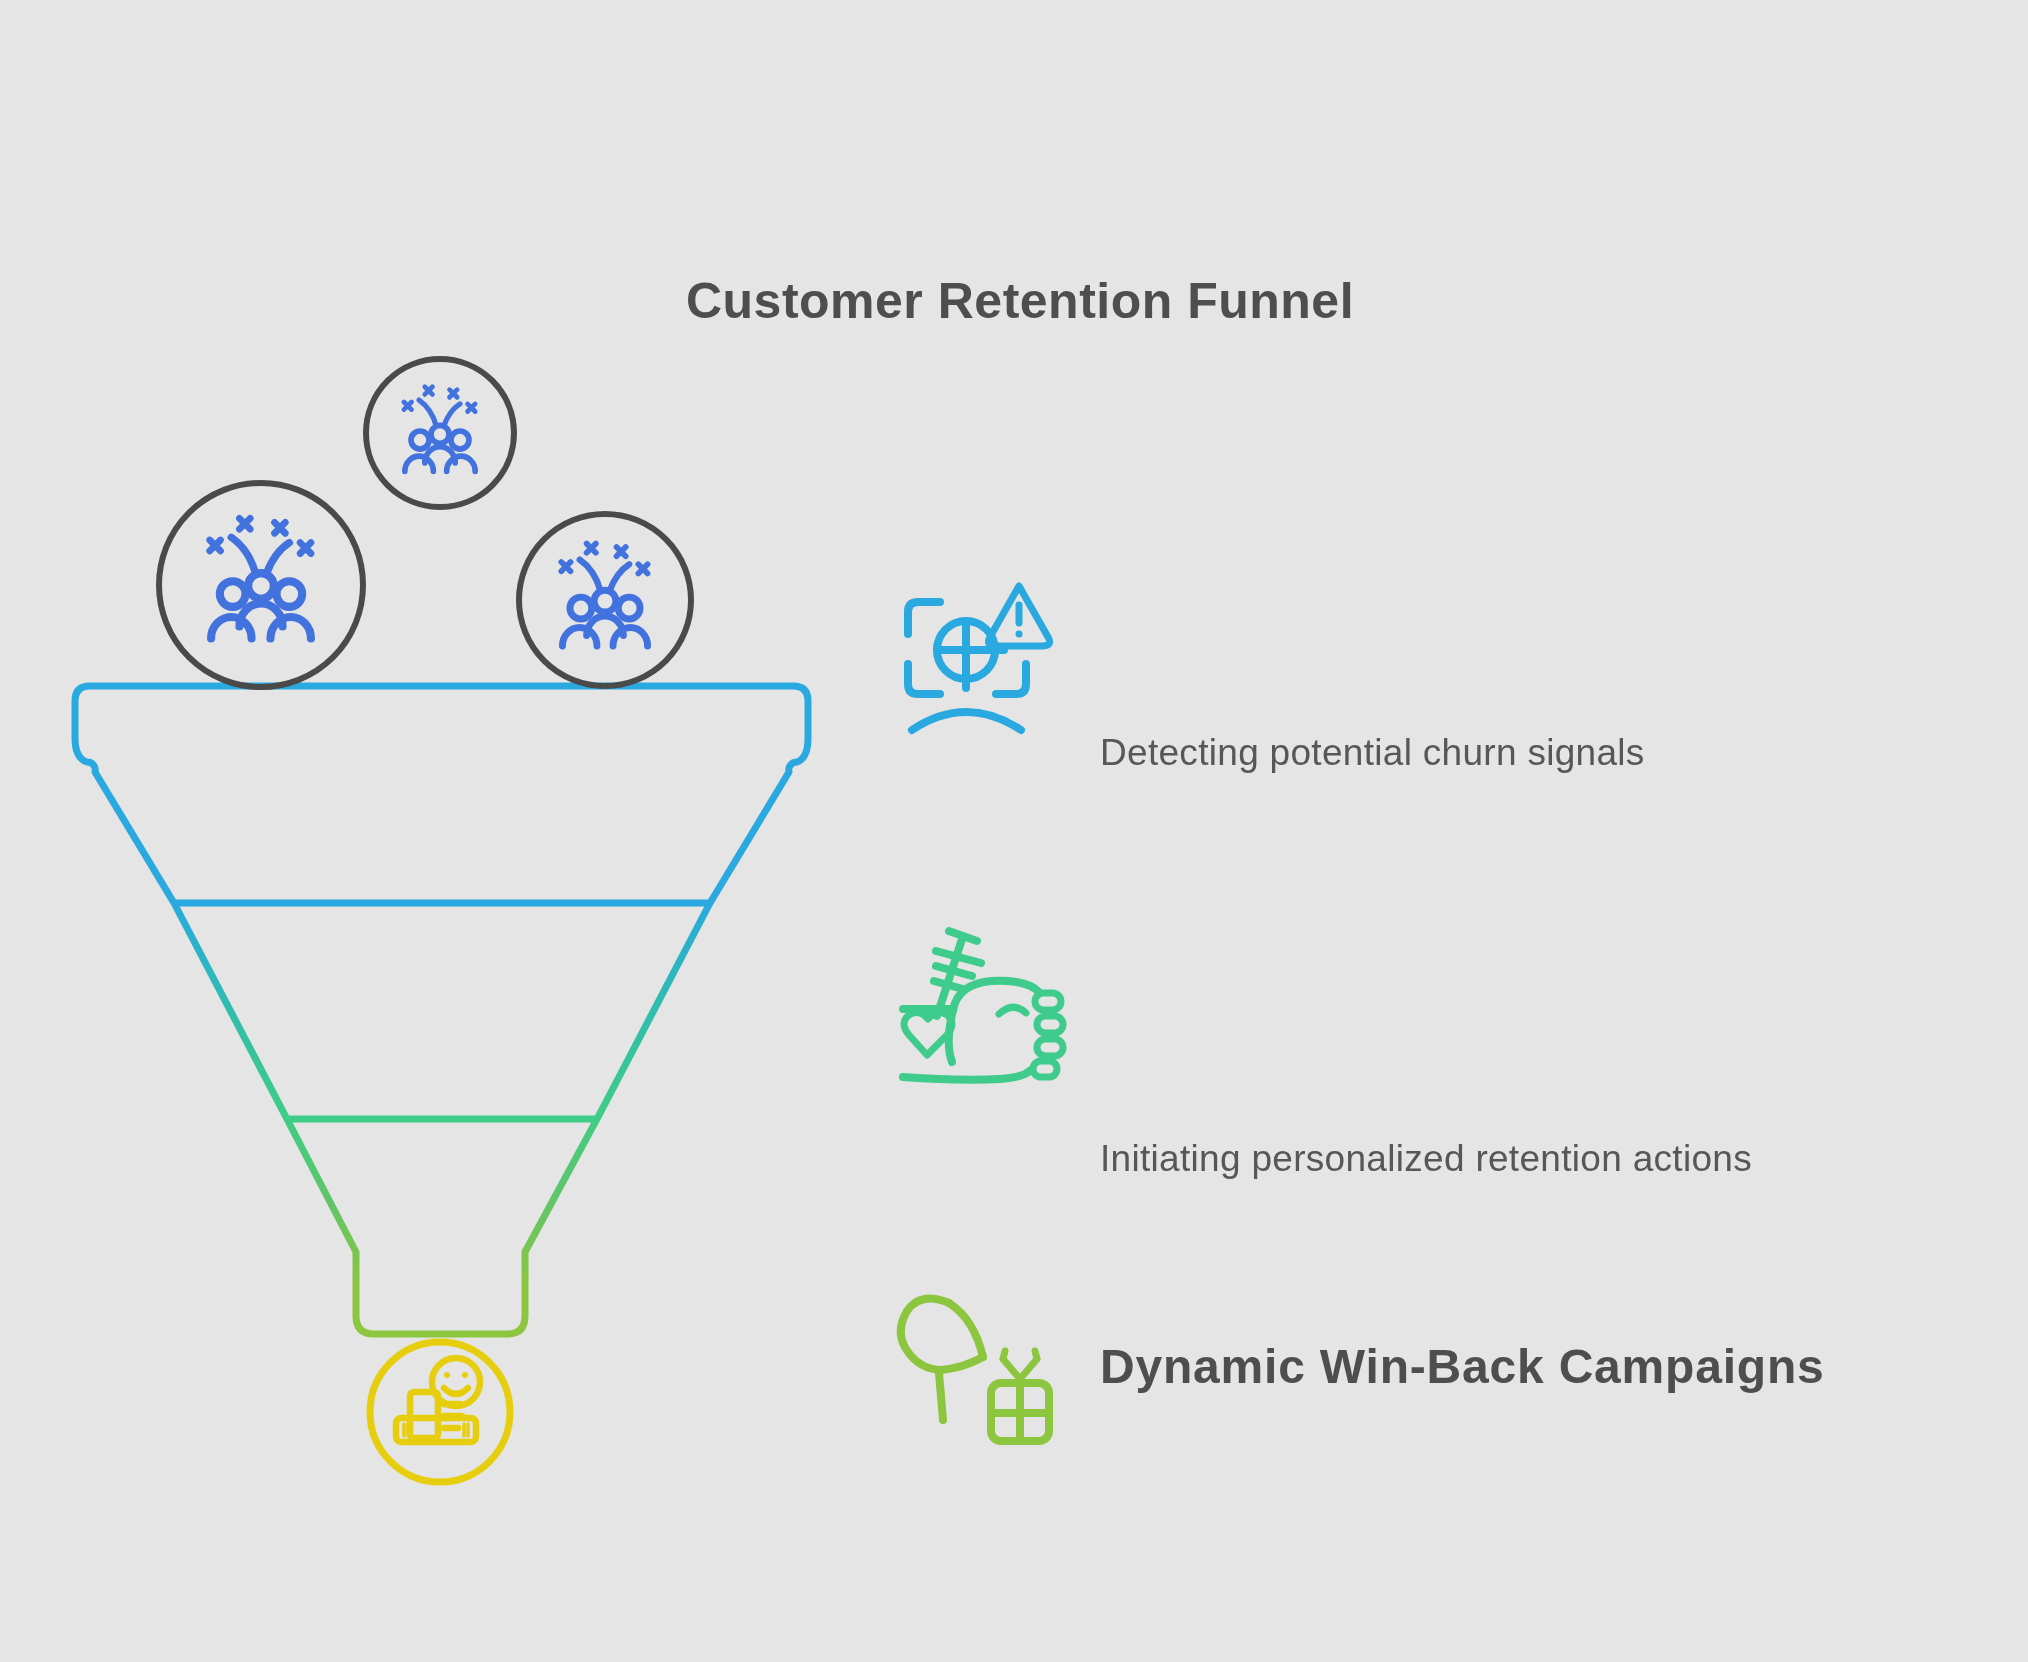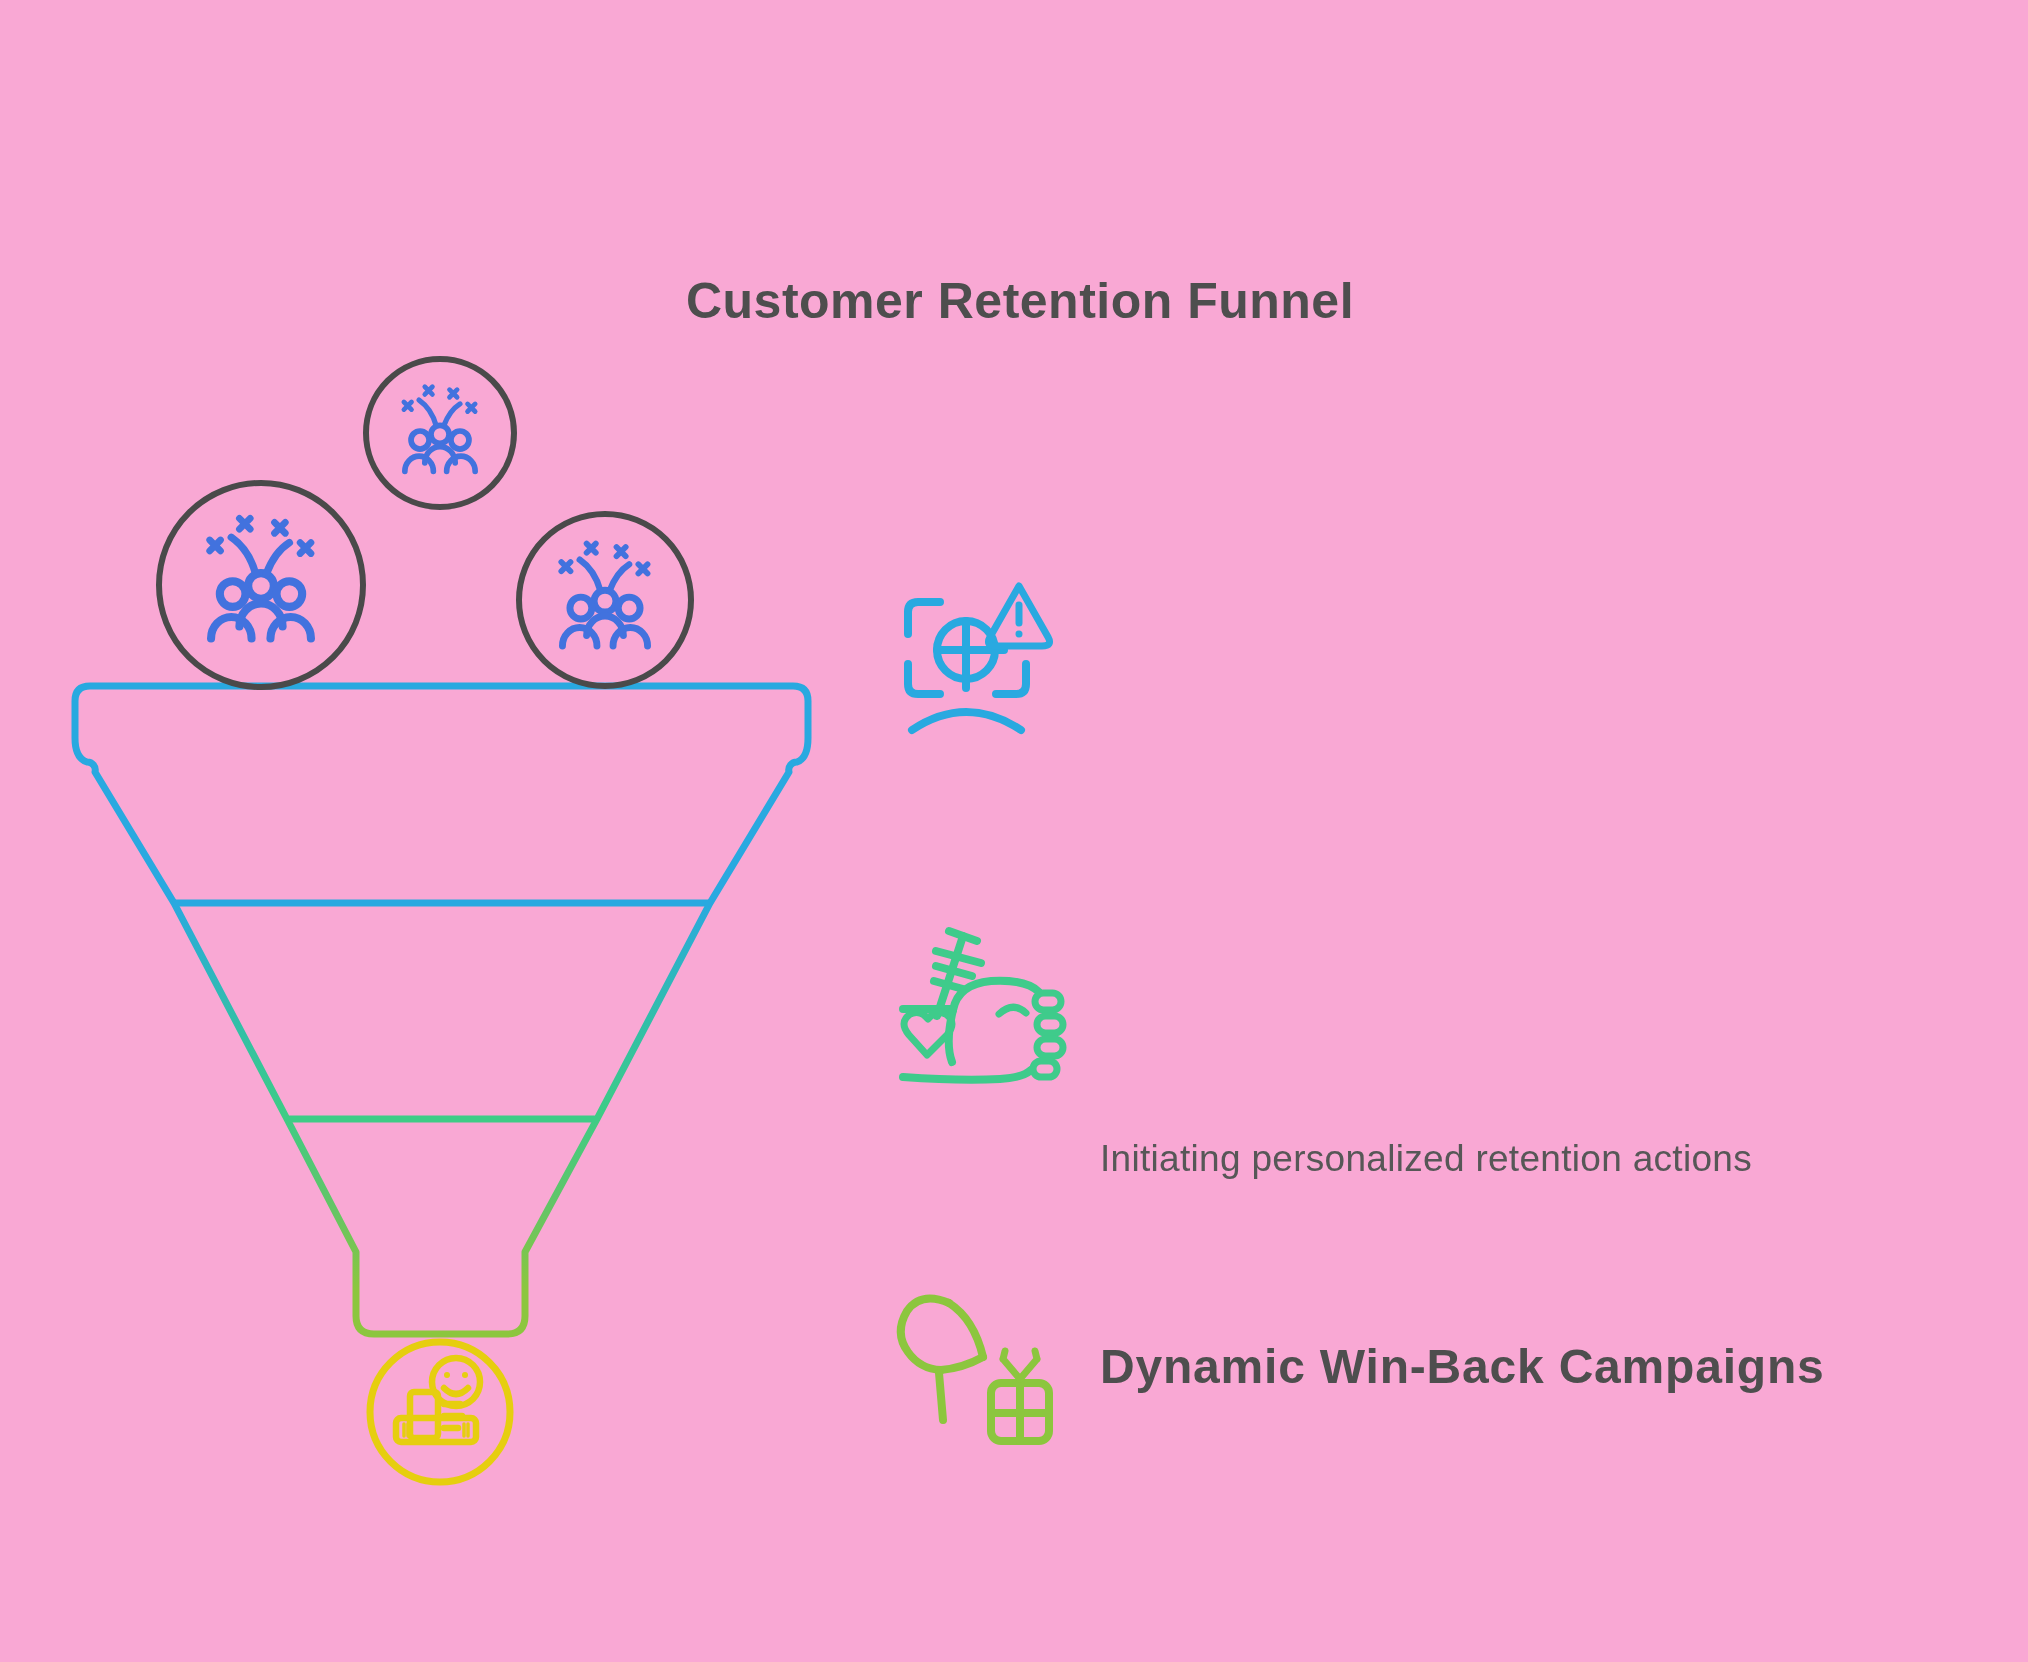--- a/index.html
+++ b/index.html
@@ -1,18 +1,18 @@
 <!DOCTYPE html>
 <html><head>
 <meta charset="utf-8">
 <style>
   html,body{margin:0;padding:0;background:#000;}
   body{width:2028px;height:1662px;position:relative;overflow:hidden;
        font-family:"Liberation Sans",sans-serif;}
-  .canvas{position:absolute;left:0;top:0;width:2028px;height:1662px;background:#f9a8d4;}
+  .canvas{position:absolute;left:0;top:0;width:2028px;height:1662px;background:#e5e5e5;}
   svg.layer{position:absolute;left:0;top:0;}
   .txt{position:absolute;white-space:nowrap;}
   .title{left:650px;top:272px;width:740px;text-align:center;
          font-size:50px;font-weight:bold;color:#4e4e4e;letter-spacing:.5px;}
   .h{left:1100px;font-size:48px;font-weight:bold;color:#4e4e4e;letter-spacing:.8px;}
   .d{left:1100px;font-size:37px;font-weight:400;color:#575757;letter-spacing:.3px;}
   #h0{top:622px}  #d0{top:732px}
   #h1{top:982px}  #d1{top:1138px}
   #h2{top:1339px} #d2{top:1448px}
 </style>
@@ -125,17 +125,18 @@
       <rect x="991" y="1383" width="58" height="58" rx="10"></rect>
       <path d="M1020 1383 V1441"></path>
       <path d="M991 1413 H1049"></path>
       <path d="M1020 1379 L1003 1359 M1003 1359 L1005 1351" stroke-width="7"></path>
       <path d="M1020 1379 L1037 1359 M1037 1359 L1035 1351" stroke-width="7"></path>
     </g>
   </svg>
 
   <div class="txt title">Customer Retention Funnel</div>
 
+  <div class="txt d" id="d0">Detecting potential churn signals</div>
 
   <div class="txt d" id="d1">Initiating personalized retention actions</div>
 
   <div class="txt h" id="h2">Dynamic Win-Back Campaigns</div>
 </div>
 
 </body></html>

